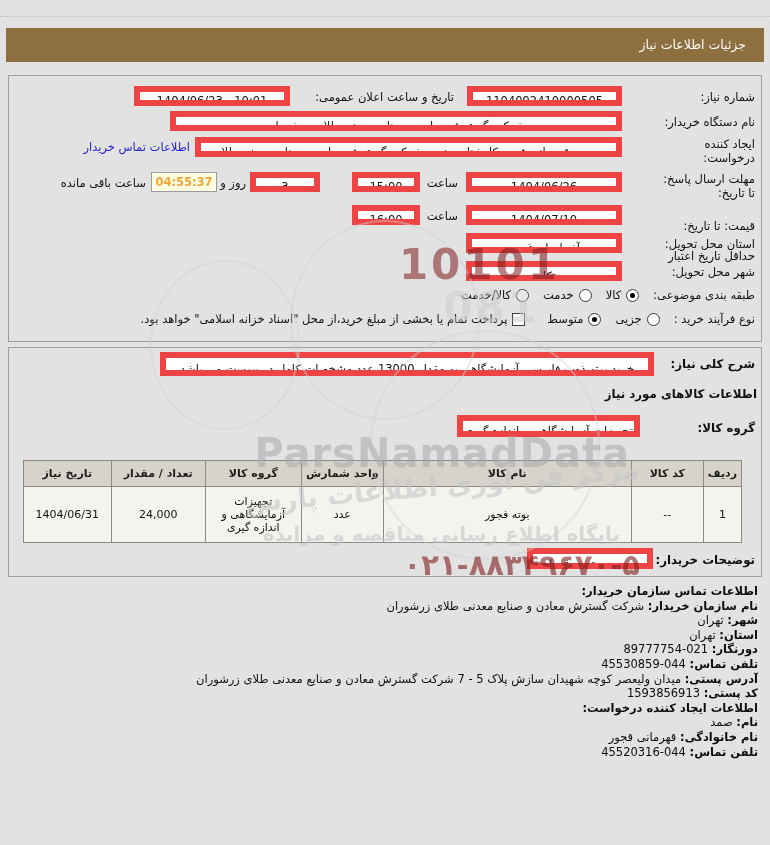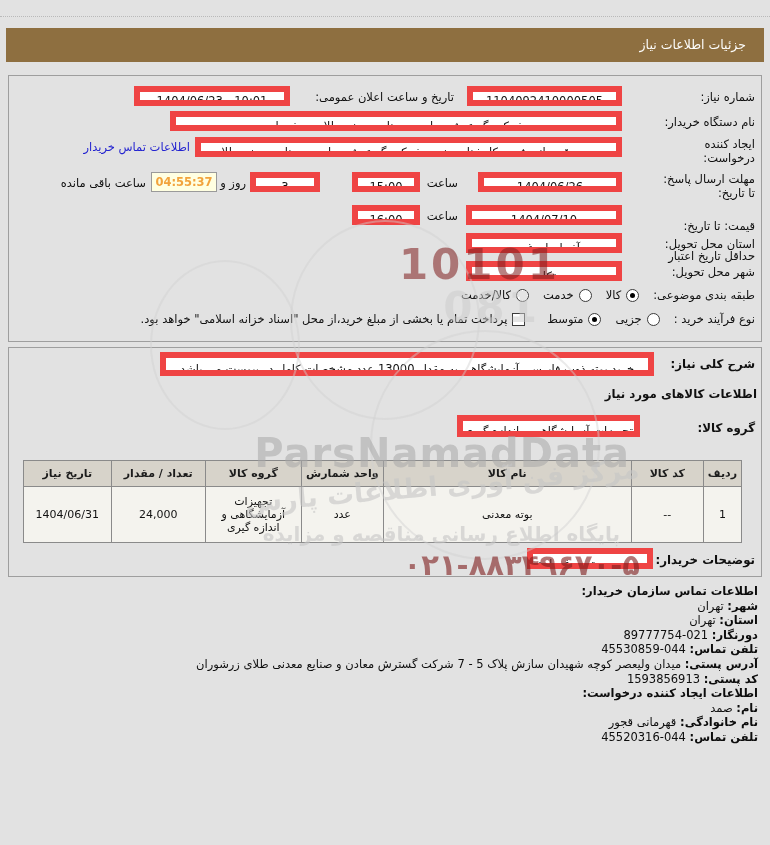--- a/index.html
+++ b/index.html
@@ -81,21 +81,21 @@
   <div class="lbl" style="top:115px; right:15px;">نام دستگاه خریدار:</div>
   <div class="ibox" style="top:111px; right:148px; width:452px;">شرکت گسترش معادن و صنایع معدنی طلای زرشوران</div>
 
   <div class="lbl lbl2" style="top:137px; right:15px;">ایجاد کننده</div>
   <div class="lbl lbl2" style="top:151px; right:15px;">درخواست:</div>
   <div class="ibox rightal" style="top:137px; right:148px; width:427px;">صمد قهرمانی فجور کارشناس خرید شرکت گسترش معادن و صنایع معدنی طلا</div>
   <div class="link" style="top:140px; right:580px;">اطلاعات تماس خریدار</div>
 
   <div class="lbl lbl2" style="top:172px; right:15px;">مهلت ارسال پاسخ:</div>
   <div class="lbl lbl2" style="top:186px; right:15px;">تا تاریخ:</div>
-  <div class="ibox ltr" style="top:172px; right:148px; width:144px;">1404/06/26</div>
+  <div class="ibox ltr" style="top:172px; right:148px; width:156px;">1404/06/26</div>
   <div class="lbl" style="top:176px; right:312px;">ساعت</div>
   <div class="ibox ltr" style="top:172px; right:350px; width:68px;">15:00</div>
   <div class="ibox ltr" style="top:172px; right:450px; width:70px;">3</div>
   <div class="lbl" style="top:176px; right:524px;">روز و</div>
   <div class="ibox ltr countdown" style="top:172px; right:553px; width:66px;">04:55:37</div>
   <div class="lbl" style="top:176px; right:624px;">ساعت باقی مانده</div>
 
   <div class="lbl lbl2" style="top:205px; right:15px;margin-top:44px;">حداقل تاریخ اعتبار</div>
   <div class="lbl lbl2" style="top:219px; right:15px;">قیمت: تا تاریخ:</div>
   <div class="ibox ltr" style="top:205px; right:148px; width:156px;">1404/07/10</div>
@@ -156,34 +156,35 @@
         <th>واحد شمارش</th>
         <th>گروه کالا</th>
         <th>تعداد / مقدار</th>
         <th>تاریخ نیاز</th>
       </tr>
     </thead>
     <tbody>
       <tr>
         <td>1</td>
         <td class="ltr">--</td>
-        <td>بوته معدنی</td>
+        <td>بوته فجور</td>
         <td>عدد</td>
         <td>تجهیزات آزمایشگاهی و اندازه گیری</td>
         <td class="ltr">24,000</td>
         <td class="ltr">1404/06/31</td>
       </tr>
     </tbody>
   </table>
 
   <div class="lbl blbl" style="top:553px; right:15px;">توضیحات خریدار:</div>
   <div class="ibox" style="top:548px; right:117px; width:126px; height:21px; line-height:19px; font-size:11px;">به پیوست توجه فرمایید</div>
 
   <div class="contact">
     <div><span class="bold">اطلاعات تماس سازمان خریدار:</span> <span></span></div>
+    <div><span class="bold">نام سازمان خریدار:</span> <span>شرکت گسترش معادن و صنایع معدنی طلای زرشوران</span></div>
     <div><span class="bold">شهر:</span> <span>تهران</span></div>
     <div><span class="bold">استان:</span> <span>تهران</span></div>
     <div><span class="bold">دورنگار:</span> <span>021-89777754</span></div>
     <div><span class="bold">تلفن تماس:</span> <span>044-45530859</span></div>
     <div><span class="bold">آدرس پستی:</span> <span>میدان ولیعصر کوچه شهیدان سازش پلاک 5 - 7 شرکت گسترش معادن و صنایع معدنی طلای زرشوران</span></div>
     <div><span class="bold">کد پستی:</span> <span>1593856913</span></div>
     <div><span class="bold">اطلاعات ایجاد کننده درخواست:</span> <span></span></div>
     <div><span class="bold">نام:</span> <span>صمد</span></div>
     <div><span class="bold">نام خانوادگی:</span> <span>قهرمانی قجور</span></div>
     <div><span class="bold">تلفن تماس:</span> <span>044-45520316</span></div>

